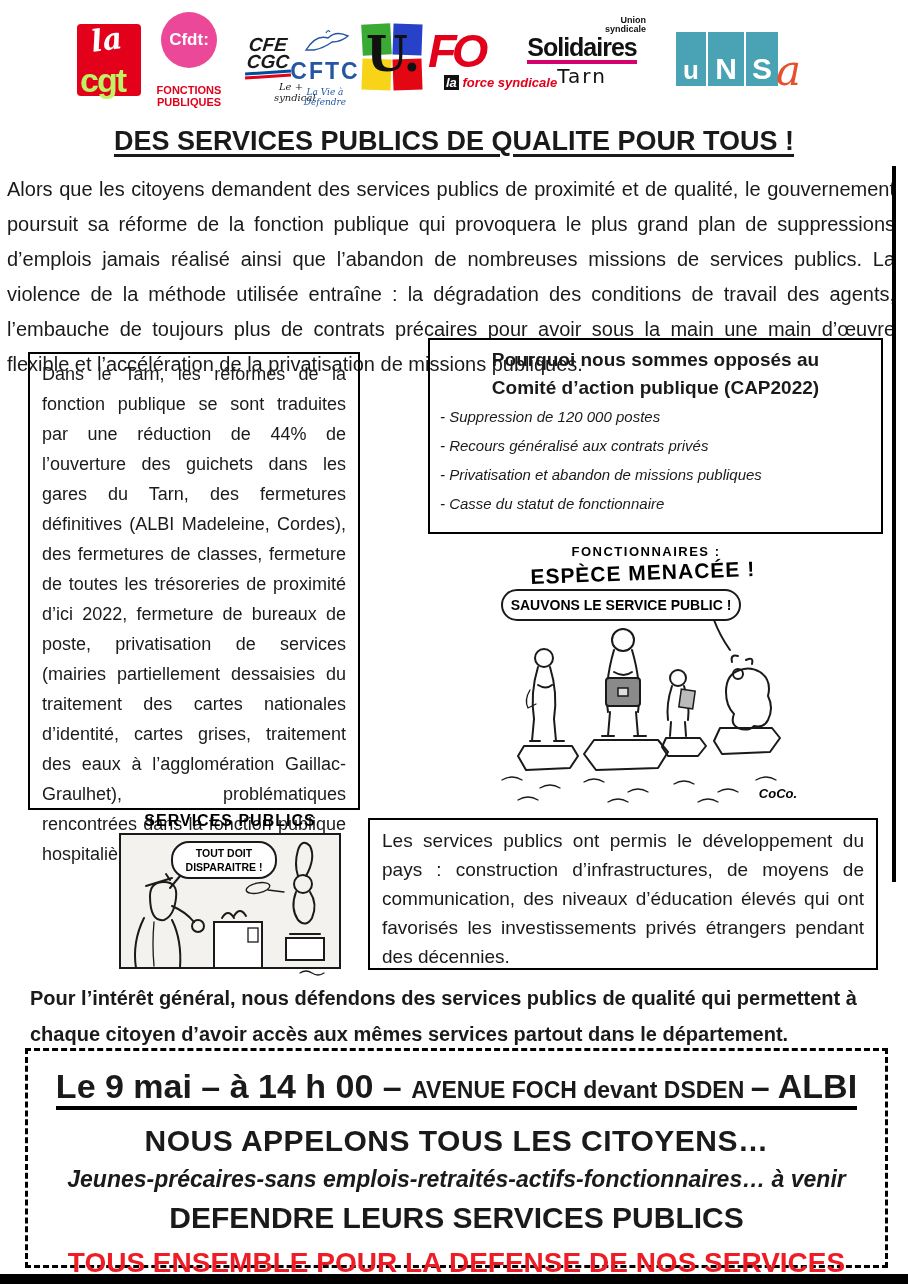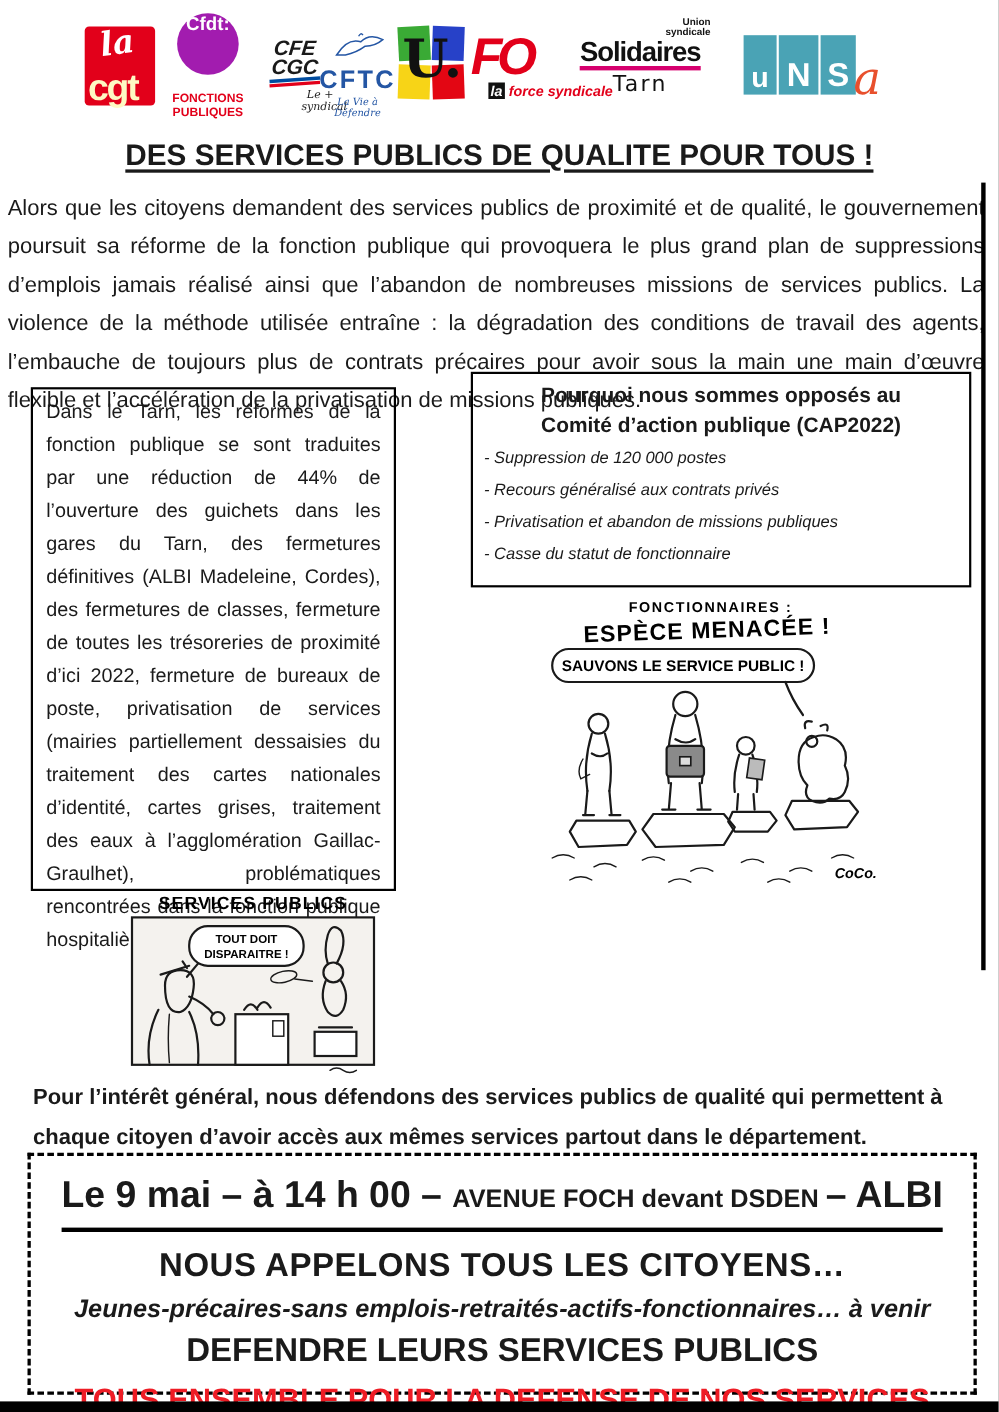--- a/index.html
+++ b/index.html
@@ -5,23 +5,23 @@
   html,body{margin:0;padding:0;background:#777;}
   .page{
     position:relative;width:908px;height:1284px;background:#fff;
     font-family:"Liberation Sans",sans-serif;color:#1a1a1a;overflow:hidden;
     margin:0 auto;
   }
   
   .logo-row{position:absolute;top:0;left:0;width:100%;height:110px;}
   .cgt{position:absolute;left:77px;top:24px;width:64px;height:72px;background:#e2001a;border-radius:4px;}
   .cgt .la{position:absolute;left:14px;top:-2px;font-family:"DejaVu Serif",serif;font-style:italic;font-weight:bold;font-size:30px;color:#fff;transform:rotate(-8deg);}
-  .cgt .cgt-txt{position:absolute;left:3px;bottom:-4px;font-weight:900;font-size:34px;color:#fef9c3;letter-spacing:-2px;}
+  .cgt .cgt-txt{position:absolute;left:3px;bottom:-4px;font-weight:900;font-size:34px;color:#bef264;letter-spacing:-2px;}
   .cfdt{position:absolute;left:149px;top:12px;width:80px;text-align:center;}
-  .cfdt .circle{width:56px;height:56px;margin:0 auto;background:#a21caf;border-radius:50%;display:flex;justify-content:center;color:#fff;font-weight:900;font-size:17px;}
+  .cfdt .circle{width:56px;height:56px;margin:0 auto;background:#ec4899;border-radius:50%;display:flex;align-items:center;justify-content:center;color:#fff;font-weight:900;font-size:17px;}
   .cfdt .sub{margin-top:16px;color:#e2001a;font-weight:900;font-size:11px;line-height:12px;}
   .cfecgc{position:absolute;left:228px;top:36px;width:80px;text-align:center;}
   .cfecgc .big{font-weight:900;font-style:italic;font-size:19px;line-height:17px;letter-spacing:0;transform:skewX(-6deg);}
   .cfecgc .stripe{height:3px;width:46px;margin:1px auto;transform:rotate(-4deg);}
   .cfecgc .tag{font-family:"DejaVu Serif",serif;font-style:italic;font-size:10px;margin-top:3px;margin-left:46px;}
   .cftc{position:absolute;left:286px;top:28px;width:78px;text-align:center;color:#2456a4;}
   .cftc .name{font-weight:900;font-size:23px;letter-spacing:2px;color:#2456a4;}
   .cftc .tag{font-family:"DejaVu Serif",serif;font-style:italic;font-size:9px;margin-top:2px;}
   .ulogo{position:absolute;left:362px;top:24px;width:60px;height:66px;}
   .ulogo .sq{position:absolute;width:29px;height:31px;}
@@ -58,21 +58,21 @@
   .svc-box{position:absolute;left:368px;top:818px;width:510px;height:152px;padding:6px 12px;font-size:19px;line-height:29px;text-align:justify;}
   .interest{position:absolute;left:30px;top:980px;width:852px;font-weight:bold;font-size:20px;line-height:36px;}
   
   .cartoon-r{position:absolute;left:488px;top:540px;width:316px;height:268px;}
   .cartoon-l{position:absolute;left:110px;top:810px;width:240px;height:170px;}
   svg .ln{fill:none;stroke:#1a1a1a;stroke-width:2;stroke-linecap:round;stroke-linejoin:round;}
   svg .thin{fill:none;stroke:#1a1a1a;stroke-width:1.3;stroke-linecap:round;}
   
   .cta{position:absolute;left:25px;top:1048px;width:863px;height:220px;border:3px dashed #000;box-sizing:border-box;text-align:center;}
   .cta .l1{margin-top:16px;}
-  .cta .l1 .wrap{display:inline-block;border-bottom:4px solid #000;padding-bottom:10px;}
+  .cta .l1 .wrap{display:inline-block;border-bottom:4px solid #000;padding-bottom:0;}
   .cta .p-big{font-size:34px;font-weight:900;}
   .cta .p-med{font-size:23px;font-weight:900;}
   .cta .l2{margin-top:14px;font-size:30px;font-weight:900;letter-spacing:0.5px;}
   .cta .l3{margin-top:8px;font-size:23px;font-weight:bold;font-style:italic;}
   .cta .l4{margin-top:8px;font-size:30px;font-weight:900;}
   .cta .l5{margin-top:12px;font-size:28px;font-weight:900;color:#ee1c25;}
   
   .edge-v{position:absolute;left:892px;top:166px;width:4px;height:716px;background:#000;}
   .edge-b{position:absolute;left:0;top:1274px;width:100%;height:10px;background:#000;}
 </style>
@@ -226,20 +226,21 @@
       <rect x="176" y="128" width="38" height="22" fill="#fff" stroke="#1a1a1a" stroke-width="2"></rect>
       <path d="M180 124 h30" class="ln"></path>
 
       <ellipse cx="148" cy="78" rx="12" ry="5" transform="rotate(-12 148 78)" class="thin" fill="#fff"></ellipse>
       <path d="M158 80 l16 2" class="thin"></path>
 
       <path d="M190 163 q6 -4 12 0 q6 4 12 0" class="thin"></path>
     </svg>
   </div>
 
+  <div class="box svc-box">Les services publics ont permis le développement du pays : construction d’infrastructures, de moyens de communication, des niveaux d’éducation élevés qui ont favorisés les investissements privés étrangers pendant des décennies.</div>
 
   <div class="interest">Pour l’intérêt général, nous défendons des services publics de qualité qui permettent à chaque citoyen d’avoir accès aux mêmes services partout dans le département.</div>
 
   <div class="cta">
     <div class="l1">
       <span class="wrap">
         <span class="p-big">Le 9 mai – à 14 h 00 – </span><span class="p-med">AVENUE FOCH devant DSDEN </span><span class="p-big">– ALBI</span>
       </span>
     </div>
     <div class="l2">NOUS APPELONS TOUS LES CITOYENS…</div>

